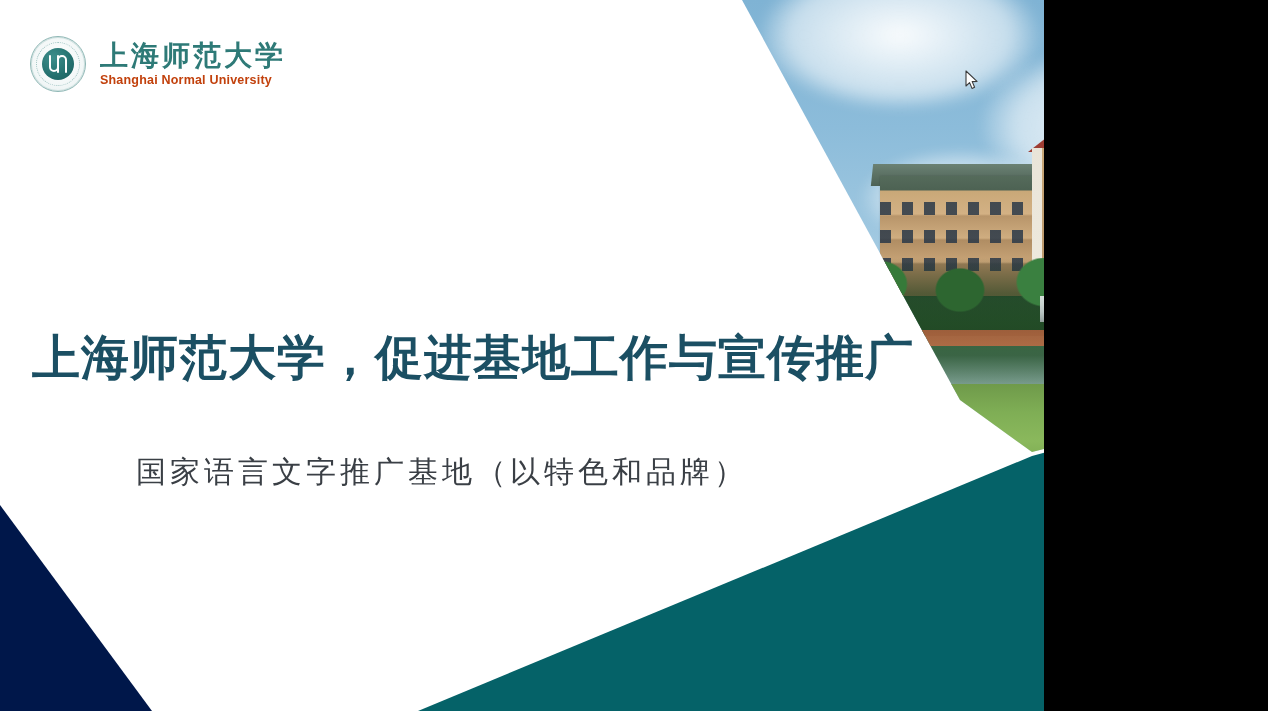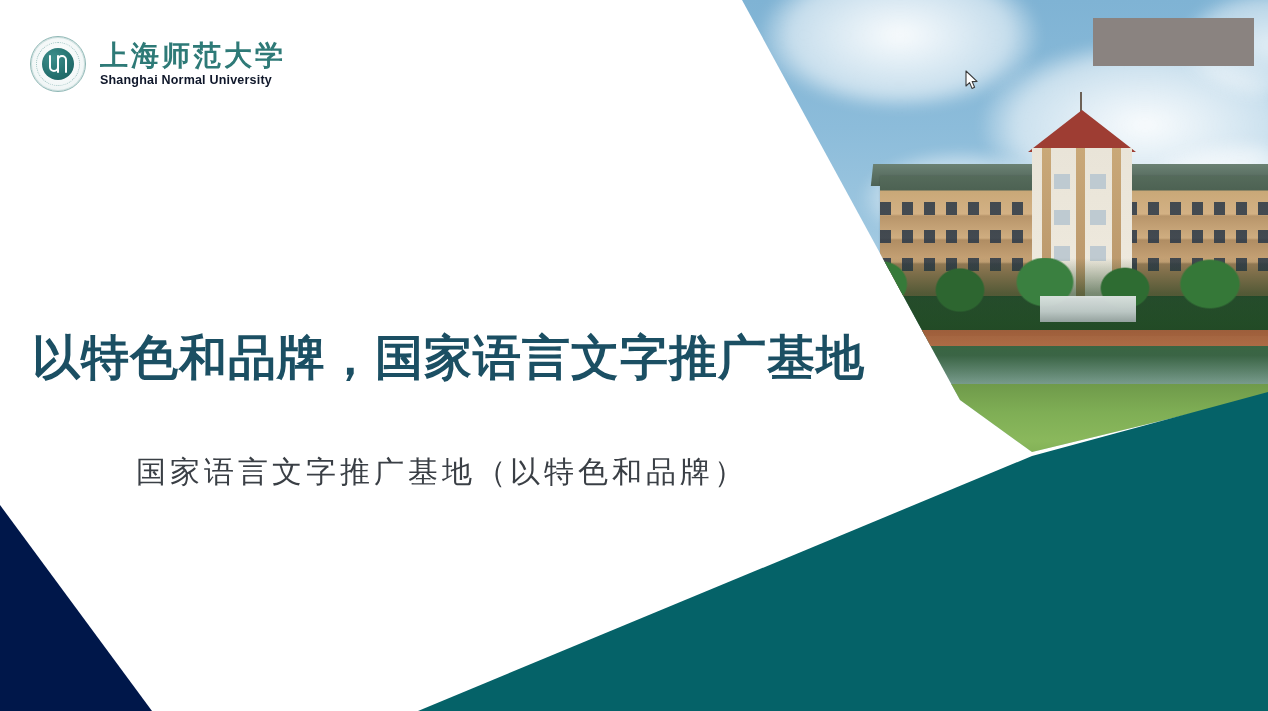--- a/index.html
+++ b/index.html
@@ -3,21 +3,21 @@
 <meta charset="utf-8">
 <title>Slide</title>
 <style>
   html, body {
     margin: 0;
     padding: 0;
     background: #000;
   }
   #slide {
     position: relative;
-    width: 1268px;
+    width: 1044px;
     height: 711px;
     overflow: hidden;
     background: #ffffff;
     font-family: "Liberation Sans", "DejaVu Sans", sans-serif;
   }
 
   
   .photo-clip {
     position: absolute;
     inset: 0;
@@ -188,21 +188,21 @@
     letter-spacing: 3px;
     color: #2e7a77;
     line-height: 1.05;
     white-space: nowrap;
   }
   .logo-en {
     font-family: "Liberation Sans", sans-serif;
     font-size: 12.5px;
     font-weight: 600;
     letter-spacing: .2px;
-    color: #0f172a;
+    color: #c2410c;
     white-space: nowrap;
   }
 
   
   .headline {
     position: absolute;
     left: 32px; top: 326px;
     font-family: "DejaVu Sans", "Liberation Sans", sans-serif;
     font-size: 48px;
     font-weight: 700;
@@ -291,21 +291,21 @@
           <path d="M11 18 V6 a4 4 0 0 1 8 0 V18" fill="none" stroke="#ffffff" stroke-width="2" stroke-linecap="round"></path>
         </svg>
       </div>
     </div>
     <div class="logo-text">
       <div class="logo-cn">上海师范大学</div>
       <div class="logo-en">Shanghai Normal University</div>
     </div>
   </div>
 
-  <div class="headline">以特色和品牌，国家语言文字推广基地</div>
+  <div class="headline">上海师范大学，促进基地工作与宣传推广</div>
 
   <div class="subtitle">国家语言文字推广基地（以特色和品牌）</div>
 
   <svg class="cursor" viewBox="0 0 14 20" aria-hidden="true">
     <path d="M1 1 L1 16 L4.6 12.6 L7 18.4 L9.6 17.2 L7.2 11.6 L12 11.4 Z" fill="#ffffff" stroke="#3a3a3a" stroke-width="1.1" stroke-linejoin="round"></path>
   </svg>
 
 </div>
 
 </body></html>

